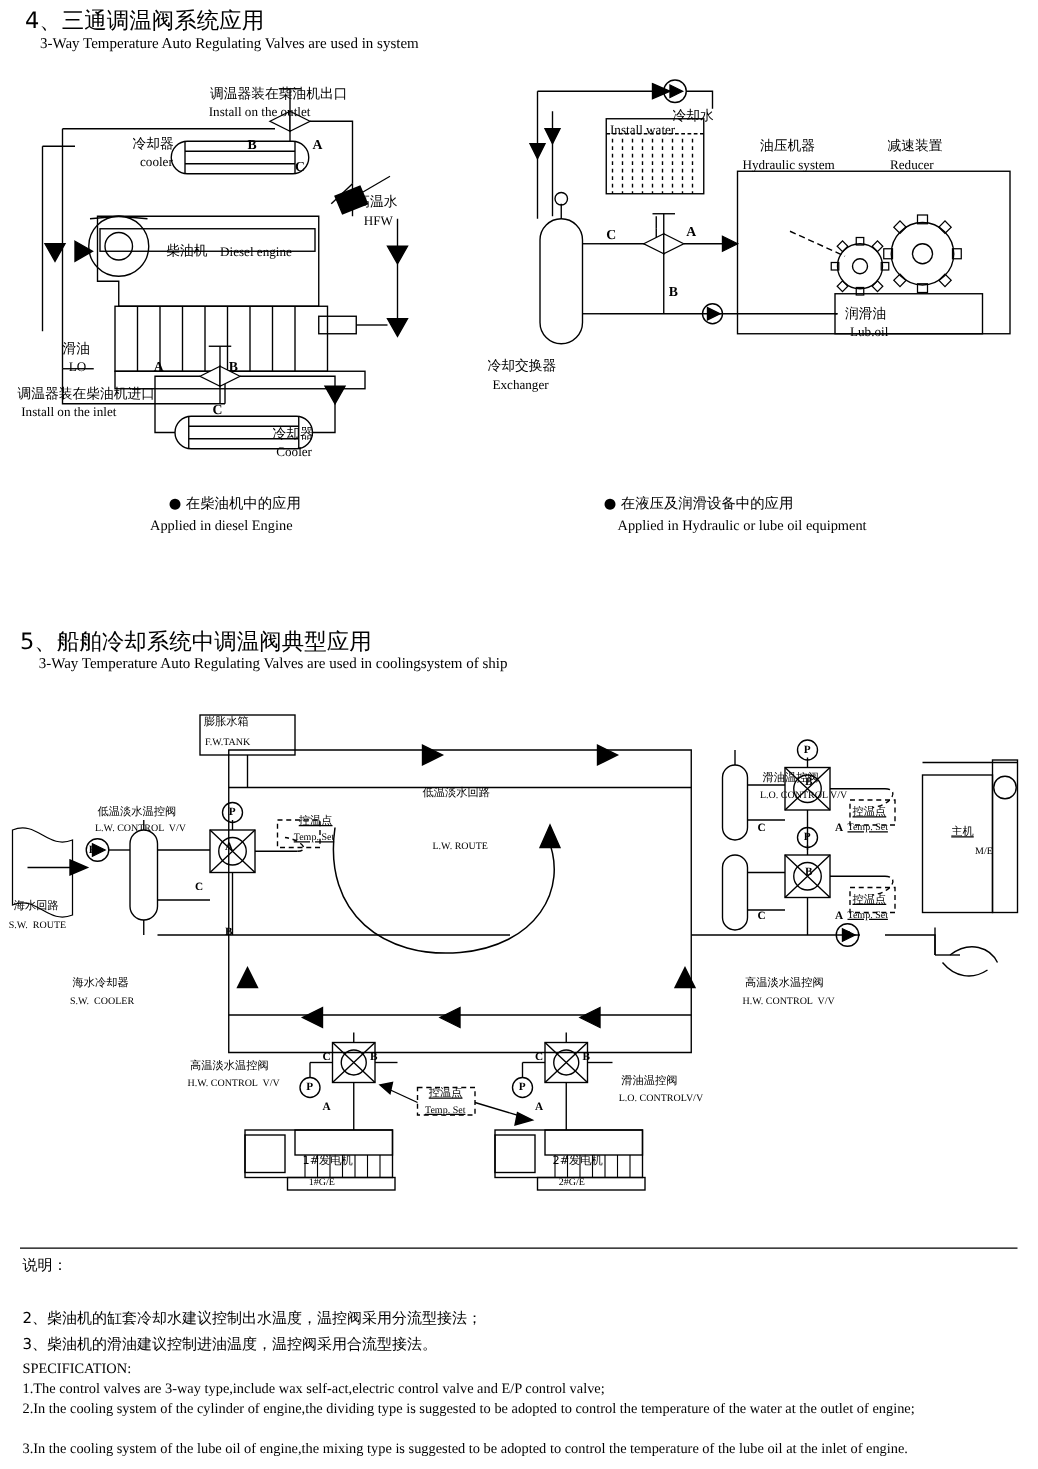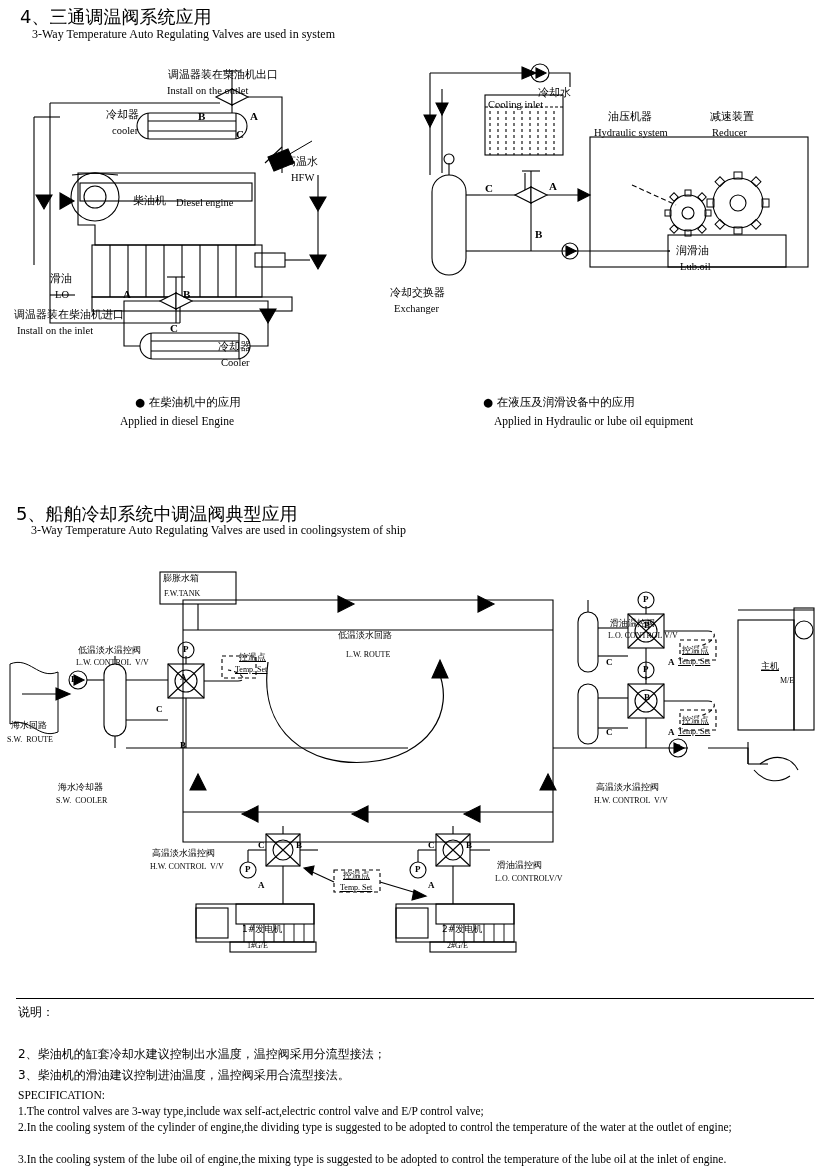--- a/index.html
+++ b/index.html
@@ -213,21 +213,21 @@
 
       <rect x="248" y="180" width="118" height="32"></rect>
 
       <path d="M250 196 L248 196"></path>
       <circle cx="150" cy="196" r="8"></circle>
       <polygon points="146,191 156,196 146,201" fill="#000"></polygon>
     </g>
   </svg>
 
   <div class="abs lbl-cn t" style="left:538px;top:86px;">冷却水</div>
-  <div class="abs lbl-en t" style="left:488px;top:98px;">Cooling inlet</div>
+  <div class="abs lbl-en t" style="left:488px;top:98px;">Install water</div>
   <div class="abs lbl-cn t" style="left:608px;top:110px;">油压机器</div>
   <div class="abs lbl-en t" style="left:594px;top:126px;">Hydraulic system</div>
   <div class="abs lbl-cn t" style="left:710px;top:110px;">减速装置</div>
   <div class="abs lbl-en t" style="left:712px;top:126px;">Reducer</div>
   <div class="abs letter" style="left:485px;top:182px;">C</div>
   <div class="abs letter" style="left:549px;top:180px;">A</div>
   <div class="abs letter" style="left:535px;top:228px;">B</div>
   <div class="abs lbl-cn t" style="left:676px;top:244px;">润滑油</div>
   <div class="abs lbl-en t" style="left:680px;top:260px;">Lub.oil</div>
   <div class="abs lbl-cn t" style="left:390px;top:286px;">冷却交换器</div>
@@ -386,21 +386,21 @@
     </g>
   </svg>
 
   <div class="abs sm-cn t" style="left:163px;top:573px;">膨胀水箱</div>
   <div class="abs sm-en t" style="left:164px;top:589px;">F.W.TANK</div>
 
   <div class="abs sm-cn t" style="left:78px;top:645px;">低温淡水温控阀</div>
   <div class="abs sm-en t" style="left:76px;top:658px;">L.W. CONTROL  V/V</div>
 
   <div class="abs sm-cn t" style="left:338px;top:630px;">低温淡水回路</div>
-  <div class="abs sm-en t" style="left:346px;top:650px;">L.W. ROUTE</div>
+  <div class="abs sm-en t" style="left:346px;top:672px;">L.W. ROUTE</div>
 
   <div class="abs sm-cn t underline" style="left:239px;top:652px;">控温点</div>
   <div class="abs sm-en t underline" style="left:235px;top:665px;">Temp. Set</div>
 
   <div class="abs sm-cn t" style="left:610px;top:618px;">滑油温控阀</div>
   <div class="abs sm-en t" style="left:608px;top:631px;">L.O. CONTROL V/V</div>
 
   <div class="abs sm-cn t underline" style="left:682px;top:645px;">控温点</div>
   <div class="abs sm-en t underline" style="left:678px;top:657px;">Temp. Set</div>
 

